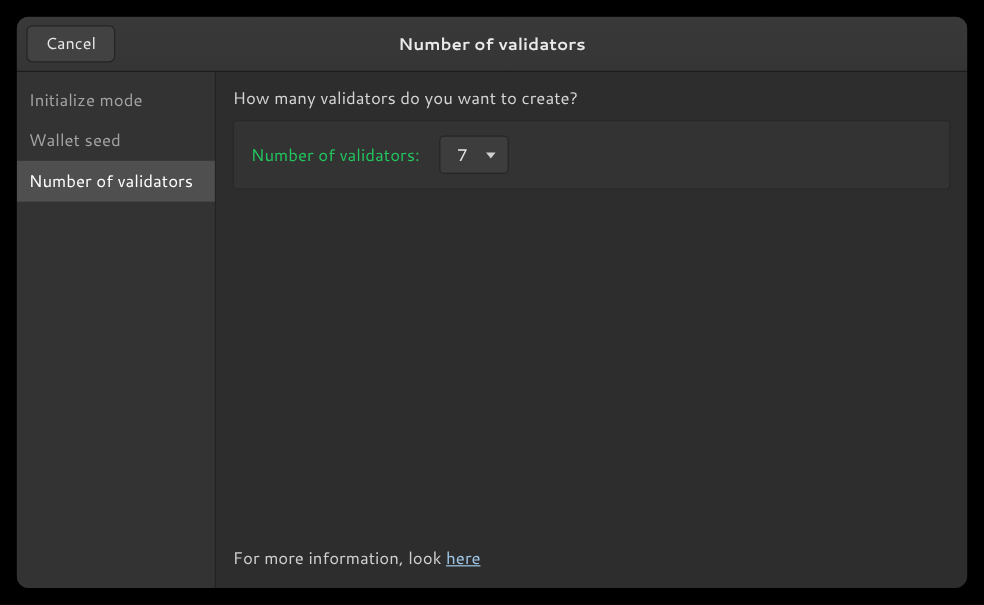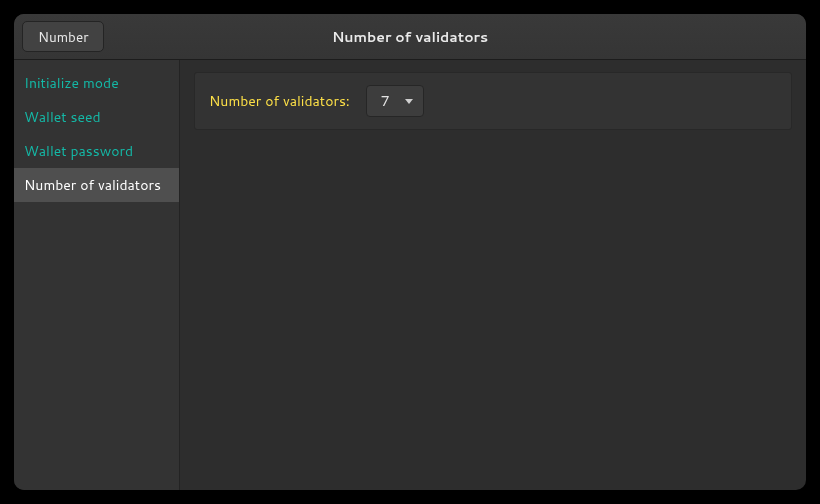--- a/index.html
+++ b/index.html
@@ -70,21 +70,21 @@
       display: flex;
       min-height: 0;
     }
     .sidebar {
       width: 166px;
       background: #333333;
       border-right: 1px solid #232323;
       padding-top: 6px;
     }
     .side-item {
-      color: #14b8a6;
+      color: #a3a3a3;
       font-size: 14px;
       padding: 7px 10px;
       cursor: default;
       white-space: nowrap;
       overflow: hidden;
       text-overflow: ellipsis;
     }
     .side-item.active {
       background: #4f4f4f;
       color: #ffffff;
@@ -104,21 +104,21 @@
     .panel {
       background: #333333;
       border: 1px solid #282828;
       border-radius: 3px;
       padding: 12px 14px;
       display: flex;
       align-items: center;
       gap: 16px;
     }
     .panel-label {
-      color: #fde047;
+      color: #22c55e;
       font-size: 14px;
     }
     .select {
       background: #3d3d3d;
       border: 1px solid #262626;
       border-radius: 4px;
       padding: 5px 10px 5px 14px;
       display: flex;
       align-items: center;
       gap: 14px;
@@ -150,39 +150,42 @@
       text-decoration: underline;
       cursor: pointer;
     }
   </style>
 </head>
 <body>
 
 <div class="window">
   <div class="titlebar">
     <div class="titlebar-left">
-      <button class="hbtn">Number</button>
+      <button class="hbtn">Cancel</button>
     </div>
     <div class="titlebar-title">Number of validators</div>
   </div>
 
   <div class="body">
     <div class="sidebar">
       <div class="side-item">Initialize mode</div>
       <div class="side-item">Wallet seed</div>
-      <div class="side-item">Wallet password</div>
       <div class="side-item active">Number of validators</div>
     </div>
 
     <div class="main">
+      <div class="question">How many validators do you want to create?</div>
       <div class="panel">
         <span class="panel-label">Number of validators:</span>
         <div class="select">
           <span class="select-val">7</span>
           <span class="caret"></span>
         </div>
       </div>
       <div class="spacer"></div>
       <div class="footer">
+        <div>
+          <span>For more information, look </span><a class="footer-link">here</a>
+        </div>
       </div>
     </div>
   </div>
 </div>
 
 </body></html>

